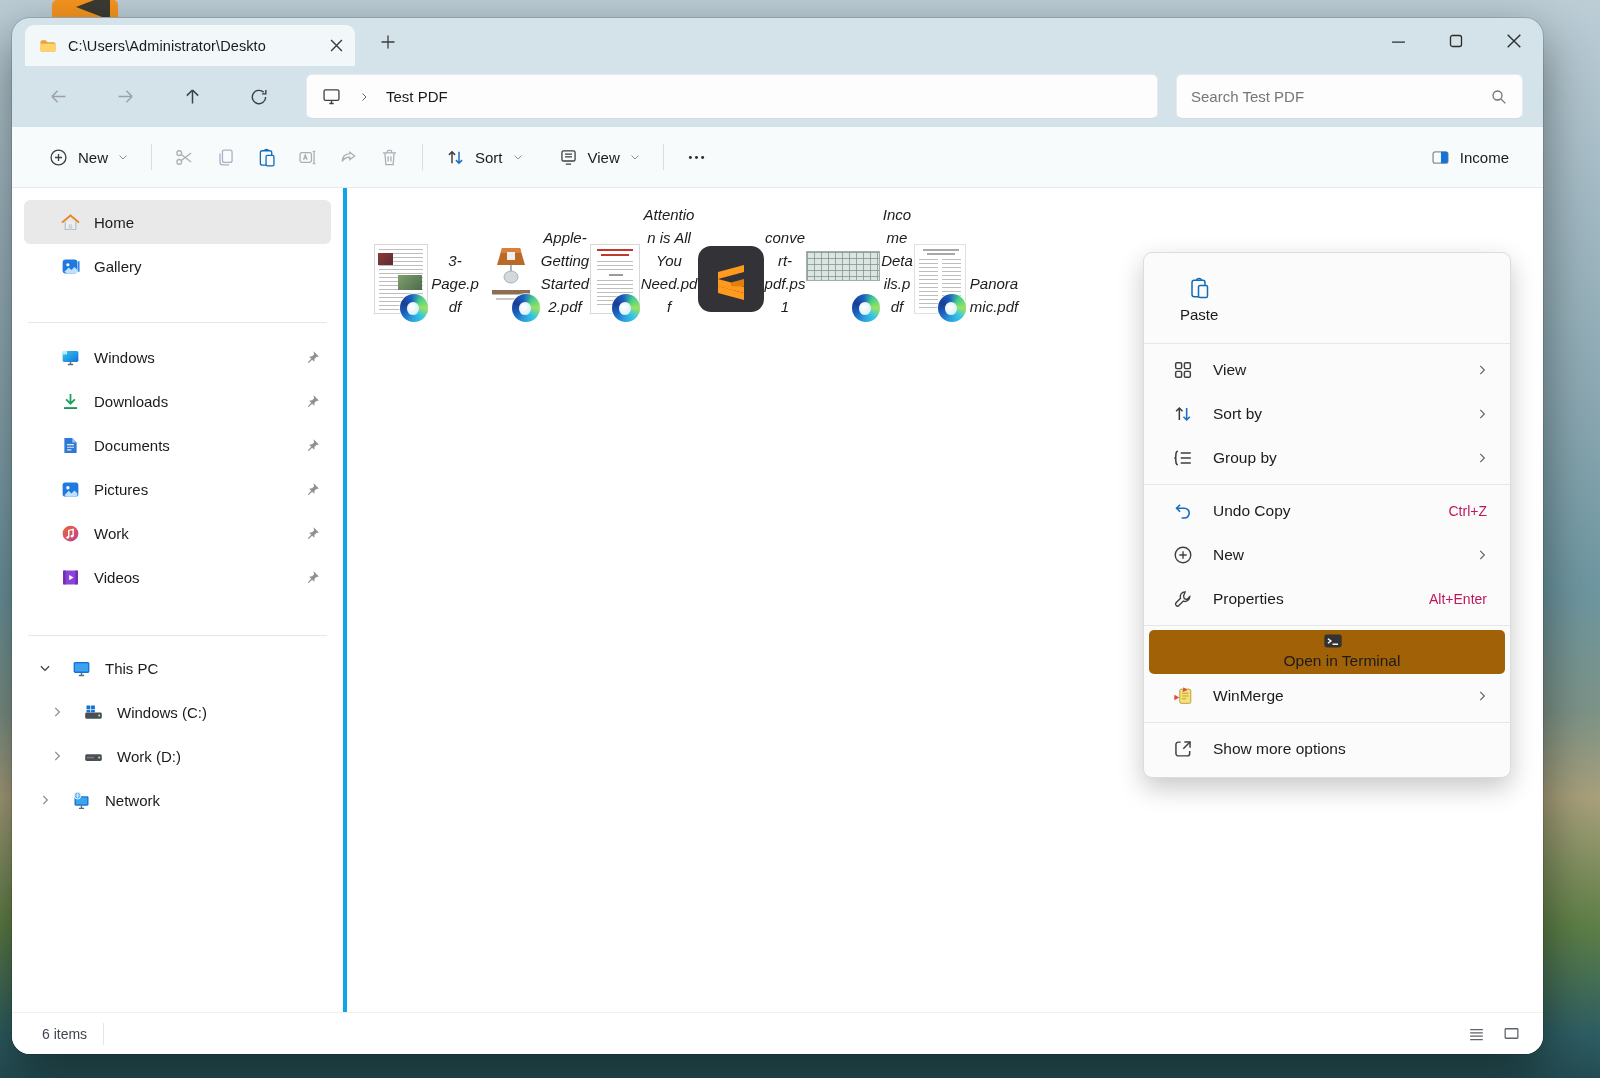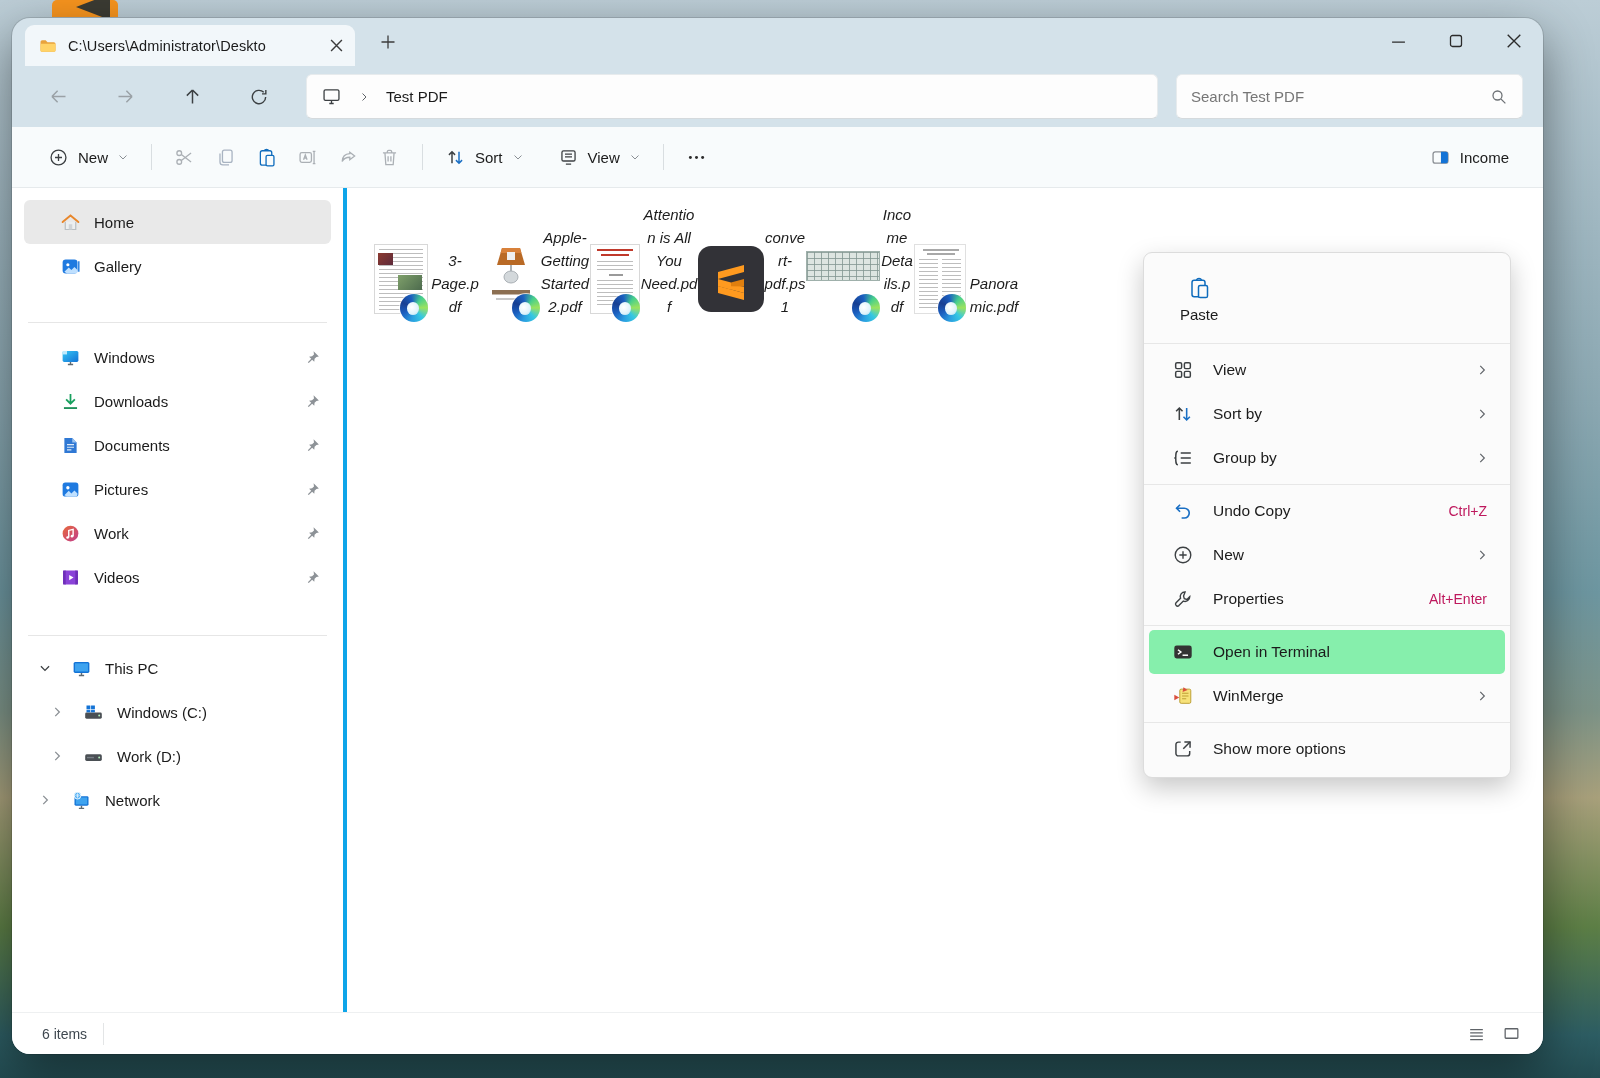--- a/index.html
+++ b/index.html
@@ -90,21 +90,21 @@
   .status-div { width:1px; height:22px; background:#e3e5e6; margin-left:16px; }
   .status-right { margin-left:auto; display:flex; align-items:center; gap:16px; }
   .sb-ic { width:19px; height:19px; }
 
   
   .ctx-menu { position:absolute; left:1143px; top:252px; width:368px; background:#fbfbfb; border:1px solid #dcdcdc; border-radius:9px; box-shadow:0 10px 26px rgba(0,0,0,.22); padding:5px 0 6px; z-index:20; }
   .cm-paste { display:inline-flex; flex-direction:column; align-items:center; gap:6px; margin:12px 0 10px 26px; padding:6px 10px; border-radius:6px; font-size:15px; color:#1b1b1b; }
   .cm-paste .cm-ic { width:24px; height:24px; }
   .cm-sep { height:1px; background:#e7e7e7; margin:4px 0; }
   .cm-item { height:44px; display:flex; align-items:center; margin:0 5px; padding:0 12px 0 23px; border-radius:5px; font-size:15.5px; color:#1b1b1b; }
-  .cm-item.highlighted { background:#86efac; }
+  .cm-item.highlighted { background:#a16207;flex-direction:column; }
   .cm-ic { width:22px; height:22px; flex:none; }
   .cm-label { margin-left:19px; flex:1; }
   .cm-shortcut { font-size:14px; color:#be185d; margin-right:6px; }
   .cm-chev { width:14px; height:14px; flex:none; margin-right:4px; }
 </style>
 </head>
 <body>
 
 <div class="peek-icon"></div>
 

